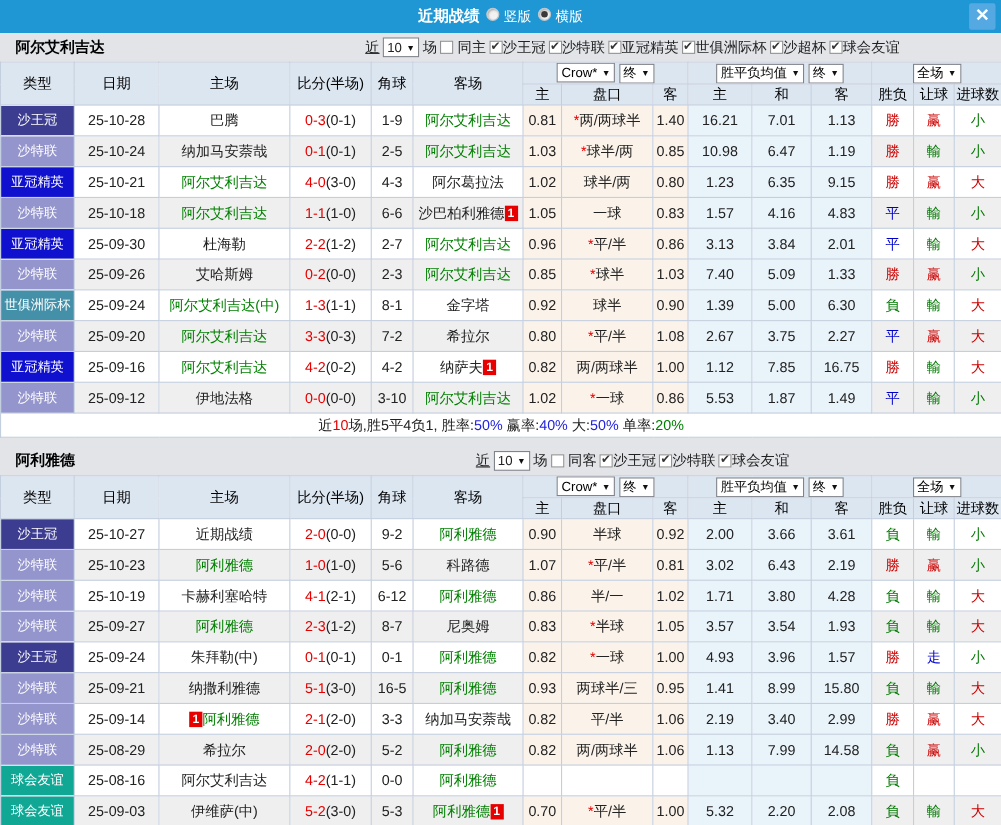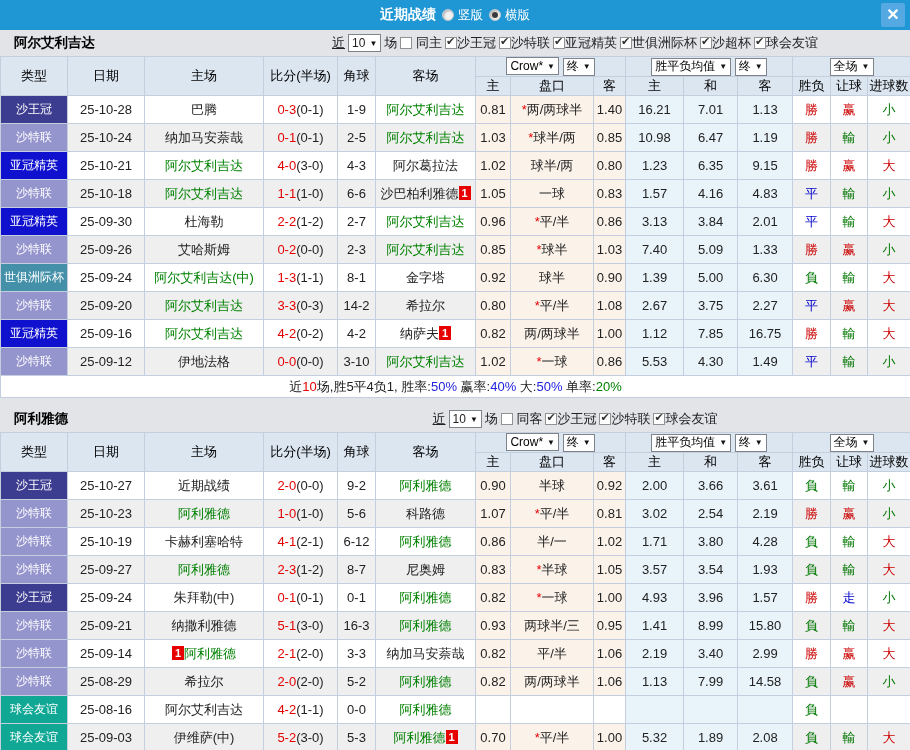--- a/index.html
+++ b/index.html
@@ -9,21 +9,21 @@
     background:#e2e4e8;
     font-family:"Liberation Sans", sans-serif;
     font-size:13px; color:#222;
   }
   
   .topbar {
     height:30px; background:#1e97d4; position:relative;
     display:flex; align-items:center; justify-content:center; gap:6px; color:#fff;
   }
   .topbar-title { font-weight:bold; font-size:14px; }
-  .radio-item { display:inline-flex; align-items:center; gap:4px; font-size:12.5px; }
+  .radio-item { display:inline-flex; align-items:flex-start; gap:4px; font-size:12.5px; }
   .radio {
     width:12px; height:12px; border-radius:50%; background:#f2f2f2;
     border:1px solid #bfc6cc; display:inline-block; position:relative;
     box-shadow: inset 1px 1px 2px rgba(0,0,0,.3);
   }
   .radio.checked::after {
     content:""; position:absolute; left:2px; top:2px; width:6px; height:6px;
     border-radius:50%; background:#3a3a3a;
   }
   .close-btn {
@@ -304,21 +304,21 @@
           <td class="lblue">6.30</td>
           <td><span style="color: rgb(0, 119, 0);">負</span></td>
           <td><span style="color: rgb(0, 119, 0);">輸</span></td>
           <td><span style="color: rgb(204, 0, 0);">大</span></td>
         </tr>
         <tr class="alt">
           <td class="type-cell" style="background: rgb(149, 149, 206);">沙特联</td>
           <td>25-09-20</td>
           <td class="team-cell"><span class="team-focus">阿尔艾利吉达</span></td>
           <td><span class="score-main">3-3</span><span>(0-3)</span></td>
-          <td>14-2</td>
+          <td>7-2</td>
           <td class="team-cell"><span>希拉尔</span></td>
           <td class="cream">0.80</td>
           <td class="cream"><span class="star">*</span><span>平/半</span></td>
           <td class="cream">1.08</td>
           <td class="lblue">2.67</td>
           <td class="lblue">3.75</td>
           <td class="lblue">2.27</td>
           <td><span style="color: rgb(0, 0, 204);">平</span></td>
           <td><span style="color: rgb(204, 0, 0);">赢</span></td>
           <td><span style="color: rgb(204, 0, 0);">大</span></td>
@@ -344,21 +344,21 @@
           <td class="type-cell" style="background: rgb(149, 149, 206);">沙特联</td>
           <td>25-09-12</td>
           <td class="team-cell"><span>伊地法格</span></td>
           <td><span class="score-main">0-0</span><span>(0-0)</span></td>
           <td>3-10</td>
           <td class="team-cell"><span class="team-focus">阿尔艾利吉达</span></td>
           <td class="cream">1.02</td>
           <td class="cream"><span class="star">*</span><span>一球</span></td>
           <td class="cream">0.86</td>
           <td class="lblue">5.53</td>
-          <td class="lblue">4.30</td>
+          <td class="lblue">1.87</td>
           <td class="lblue">1.49</td>
           <td><span style="color: rgb(0, 0, 204);">平</span></td>
           <td><span style="color: rgb(0, 119, 0);">輸</span></td>
           <td><span style="color: rgb(0, 119, 0);">小</span></td>
         </tr>
       </tbody>
       <tfoot>
         <tr>
           <td colspan="15"><span class="seg-black">近</span><span class="seg-red">10</span><span class="seg-black">场,胜5平4负1, 胜率:</span><span class="seg-blue">50%</span><span class="seg-black"> 赢率:</span><span class="seg-blue">40%</span><span class="seg-black"> 大:</span><span class="seg-blue">50%</span><span class="seg-black"> 单率:</span><span class="seg-green">20%</span></td>
         </tr>
@@ -472,21 +472,21 @@
           <td class="type-cell" style="background: rgb(149, 149, 206);">沙特联</td>
           <td>25-10-23</td>
           <td class="team-cell"><span class="team-focus">阿利雅德</span></td>
           <td><span class="score-main">1-0</span><span>(1-0)</span></td>
           <td>5-6</td>
           <td class="team-cell"><span>科路德</span></td>
           <td class="cream">1.07</td>
           <td class="cream"><span class="star">*</span><span>平/半</span></td>
           <td class="cream">0.81</td>
           <td class="lblue">3.02</td>
-          <td class="lblue">2.54</td>
+          <td class="lblue">6.43</td>
           <td class="lblue">2.19</td>
           <td><span style="color: rgb(204, 0, 0);">勝</span></td>
           <td><span style="color: rgb(204, 0, 0);">赢</span></td>
           <td><span style="color: rgb(0, 119, 0);">小</span></td>
         </tr>
         <tr>
           <td class="type-cell" style="background: rgb(149, 149, 206);">沙特联</td>
           <td>25-10-19</td>
           <td class="team-cell"><span>卡赫利塞哈特</span></td>
           <td><span class="score-main">4-1</span><span>(2-1)</span></td>
@@ -534,21 +534,21 @@
           <td class="lblue">1.57</td>
           <td><span style="color: rgb(204, 0, 0);">勝</span></td>
           <td><span style="color: rgb(0, 0, 204);">走</span></td>
           <td><span style="color: rgb(0, 119, 0);">小</span></td>
         </tr>
         <tr class="alt">
           <td class="type-cell" style="background: rgb(149, 149, 206);">沙特联</td>
           <td>25-09-21</td>
           <td class="team-cell"><span>纳撒利雅德</span></td>
           <td><span class="score-main">5-1</span><span>(3-0)</span></td>
-          <td>16-3</td>
+          <td>16-5</td>
           <td class="team-cell"><span class="team-focus">阿利雅德</span></td>
           <td class="cream">0.93</td>
           <td class="cream">两球半/三</td>
           <td class="cream">0.95</td>
           <td class="lblue">1.41</td>
           <td class="lblue">8.99</td>
           <td class="lblue">15.80</td>
           <td><span style="color: rgb(0, 119, 0);">負</span></td>
           <td><span style="color: rgb(0, 119, 0);">輸</span></td>
           <td><span style="color: rgb(204, 0, 0);">大</span></td>
@@ -608,21 +608,21 @@
           <td class="type-cell" style="background: rgb(16, 168, 149);">球会友谊</td>
           <td>25-09-03</td>
           <td class="team-cell"><span>伊维萨(中)</span></td>
           <td><span class="score-main">5-2</span><span>(3-0)</span></td>
           <td>5-3</td>
           <td class="team-cell"><span class="team-focus">阿利雅德</span><span class="badge">1</span></td>
           <td class="cream">0.70</td>
           <td class="cream"><span class="star">*</span><span>平/半</span></td>
           <td class="cream">1.00</td>
           <td class="lblue">5.32</td>
-          <td class="lblue">1.89</td>
+          <td class="lblue">2.20</td>
           <td class="lblue">2.08</td>
           <td><span style="color: rgb(0, 119, 0);">負</span></td>
           <td><span style="color: rgb(0, 119, 0);">輸</span></td>
           <td><span style="color: rgb(204, 0, 0);">大</span></td>
         </tr>
       </tbody>
     </table>
   </div>
 
 </body></html>

